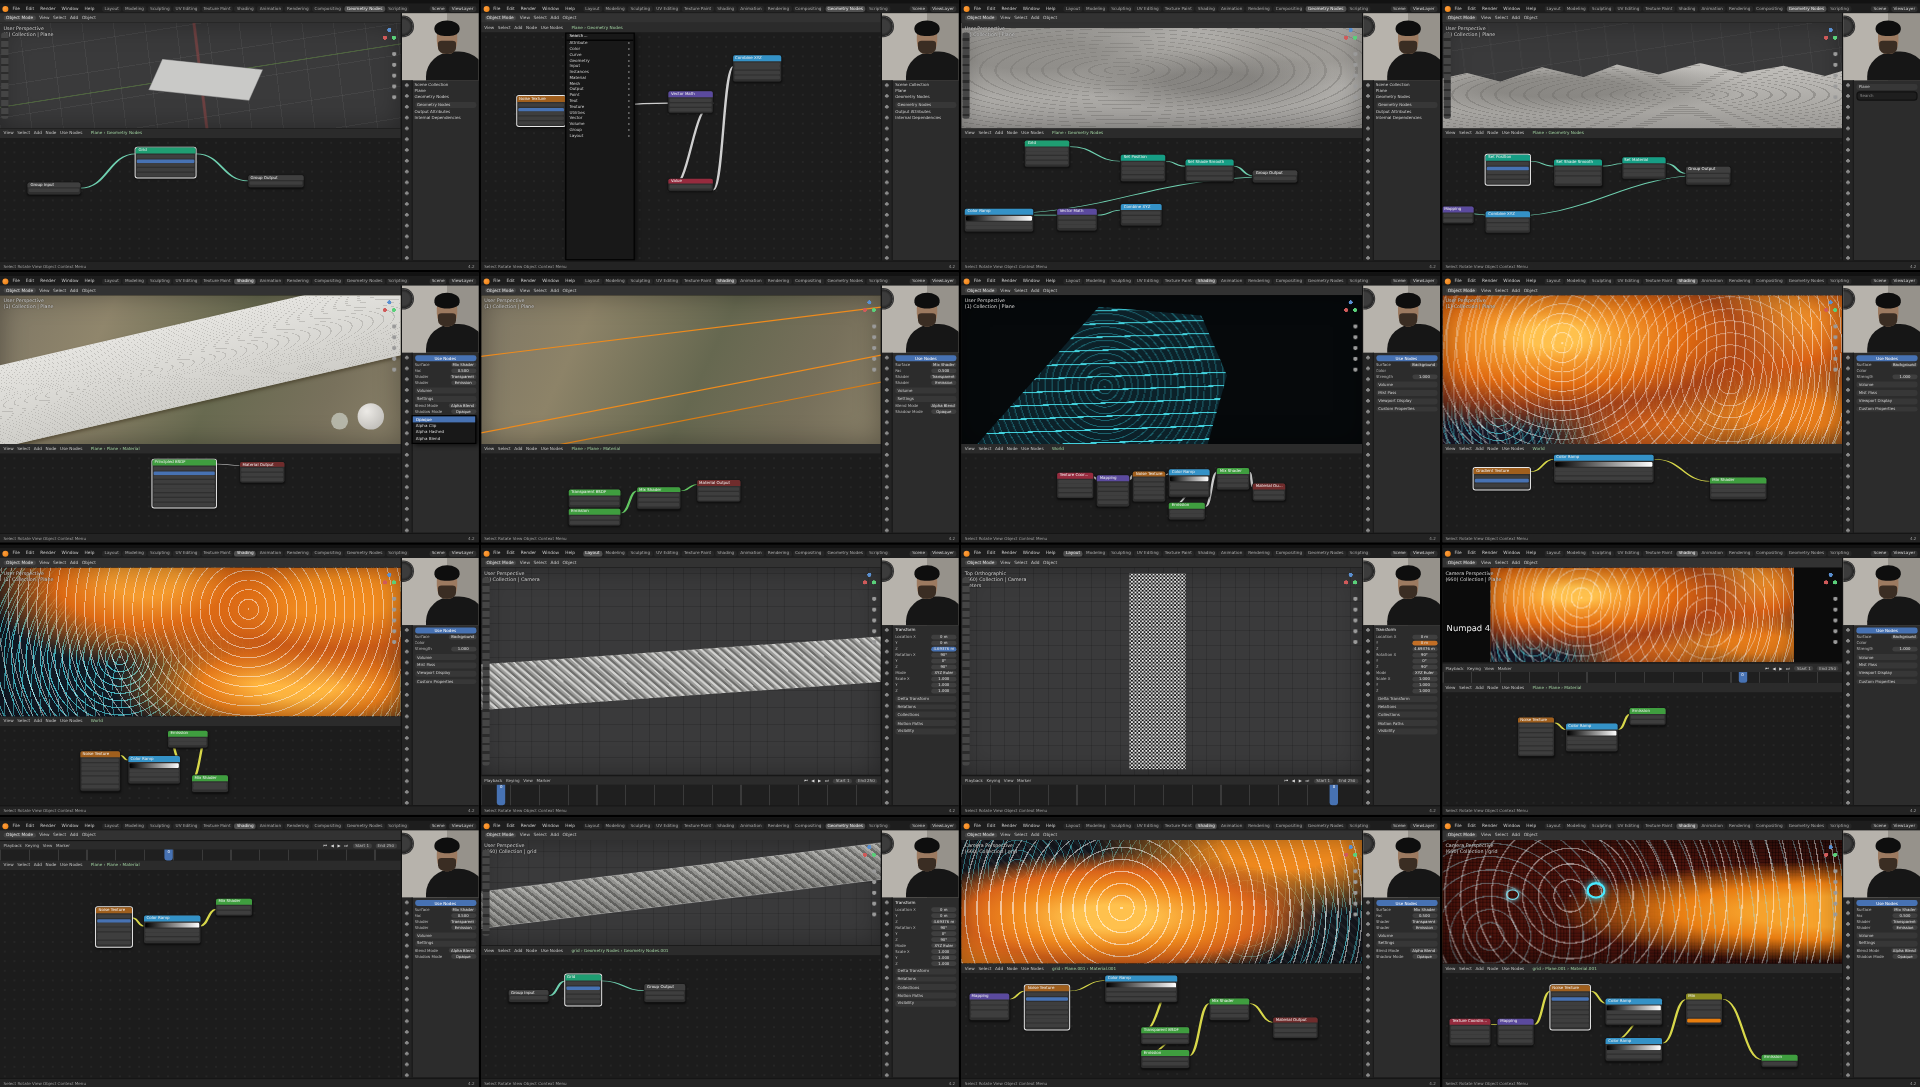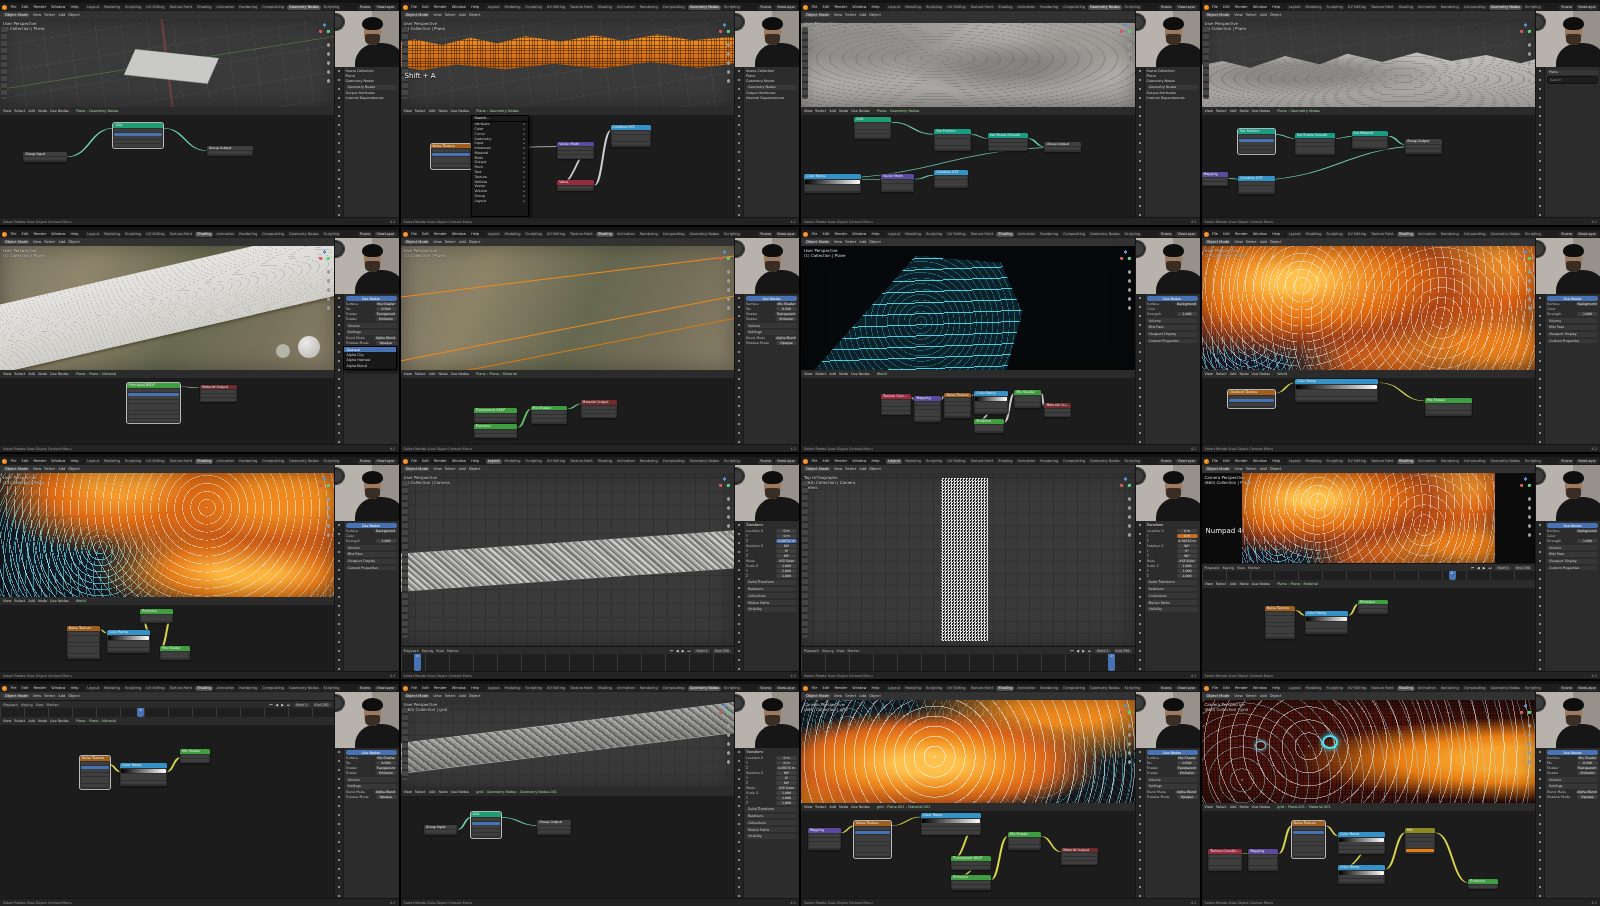--- a/index.html
+++ b/index.html
@@ -17,21 +17,21 @@
   .tb-right{display:flex;gap:2px;margin-left:auto;}
   .tb-chip{font-size:3.5px;color:#cfcfcf;background:#2e2e2e;border-radius:2px;padding:.5px 2px;}
   
   .main{flex:1 1 auto;display:flex;min-height:0;}
   .left{flex:1 1 auto;display:flex;flex-direction:column;min-width:0;}
   .vph{height:8px;background:#323232;display:flex;align-items:center;gap:3px;padding:0 3px;flex:0 0 auto;}
   .vph .mode{font-size:3.6px;color:#e0e0e0;background:#454545;border-radius:2px;padding:0 2px;}
   .vph .it{font-size:3.6px;color:#c4c4c4;}
   .viewport{position:relative;overflow:hidden;background:#0b0b0b;flex:0 0 auto;}
   .t-gn .viewport{height:88px;} .t-shade .viewport{height:124px;} .t-shade2 .viewport{height:103px;}
-  .t-layout .viewport{flex:1 1 auto;} .t-cam .viewport{height:90px;}
+  .t-layout .viewport{flex:1 1 auto;} .t-cam .viewport{height:79px;}
   .scene{position:absolute;inset:0;overflow:hidden;box-shadow:inset 0 0 22px rgba(0,0,0,.35);}
   .scene.lb-both{left:12%;right:12%;} .scene.lb-right{right:21%;}
   .vp-label{position:absolute;left:3px;top:2px;z-index:5;}
   .vp-label div{font-size:4px;line-height:1.25;color:#dcdcdc;text-shadow:0 0 1px #000;}
   .overlay-key{position:absolute;left:4px;top:60%;z-index:6;font-size:7px;color:#f2f2f2;text-shadow:0 1px 1px #000;}
   .gizmo{position:absolute;right:4px;top:4px;width:11px;height:11px;z-index:5;background:
     radial-gradient(circle at 50% 18%,#5a8fd0 1.6px,transparent 1.8px),
     radial-gradient(circle at 16% 76%,#d05a5a 1.6px,transparent 1.8px),
     radial-gradient(circle at 84% 76%,#5ad07a 1.6px,transparent 1.8px);}
   .vp-tools{position:absolute;right:3px;top:22px;width:5px;height:42px;z-index:5;background:radial-gradient(circle at 50% 4px,#9a9a9a 1.6px,transparent 1.9px);background-size:100% 9px;}
@@ -326,31 +326,20 @@
       </div>
       <div class="main">
         <div class="left">
           <div class="vph">
             <span class="mode">Object Mode</span>
             <span class="it">View</span>
             <span class="it">Select</span>
             <span class="it">Add</span>
             <span class="it">Object</span>
           </div>
-          <div class="viewport">
-            <div class="scene sc-wire"></div>
-            <div class="vp-label">
-              <div>User Perspective</div>
-              <div>(1) Collection | Plane</div>
-            </div>
-            <div class="overlay-key">Shift + A</div>
-            <div class="gizmo"></div>
-            <div class="vp-tools"></div>
-            <div class="vtool"></div>
-          </div>
           <div class="ehdr">
             <span class="it">View</span>
             <span class="it">Select</span>
             <span class="it">Add</span>
             <span class="it">Node</span>
             <span class="it">Use Nodes</span>
             <span class="crumb">Plane › Geometry Nodes</span>
           </div>
           <div class="canvas">
             <svg class="wires" viewBox="0 0 100 100" preserveAspectRatio="none">

